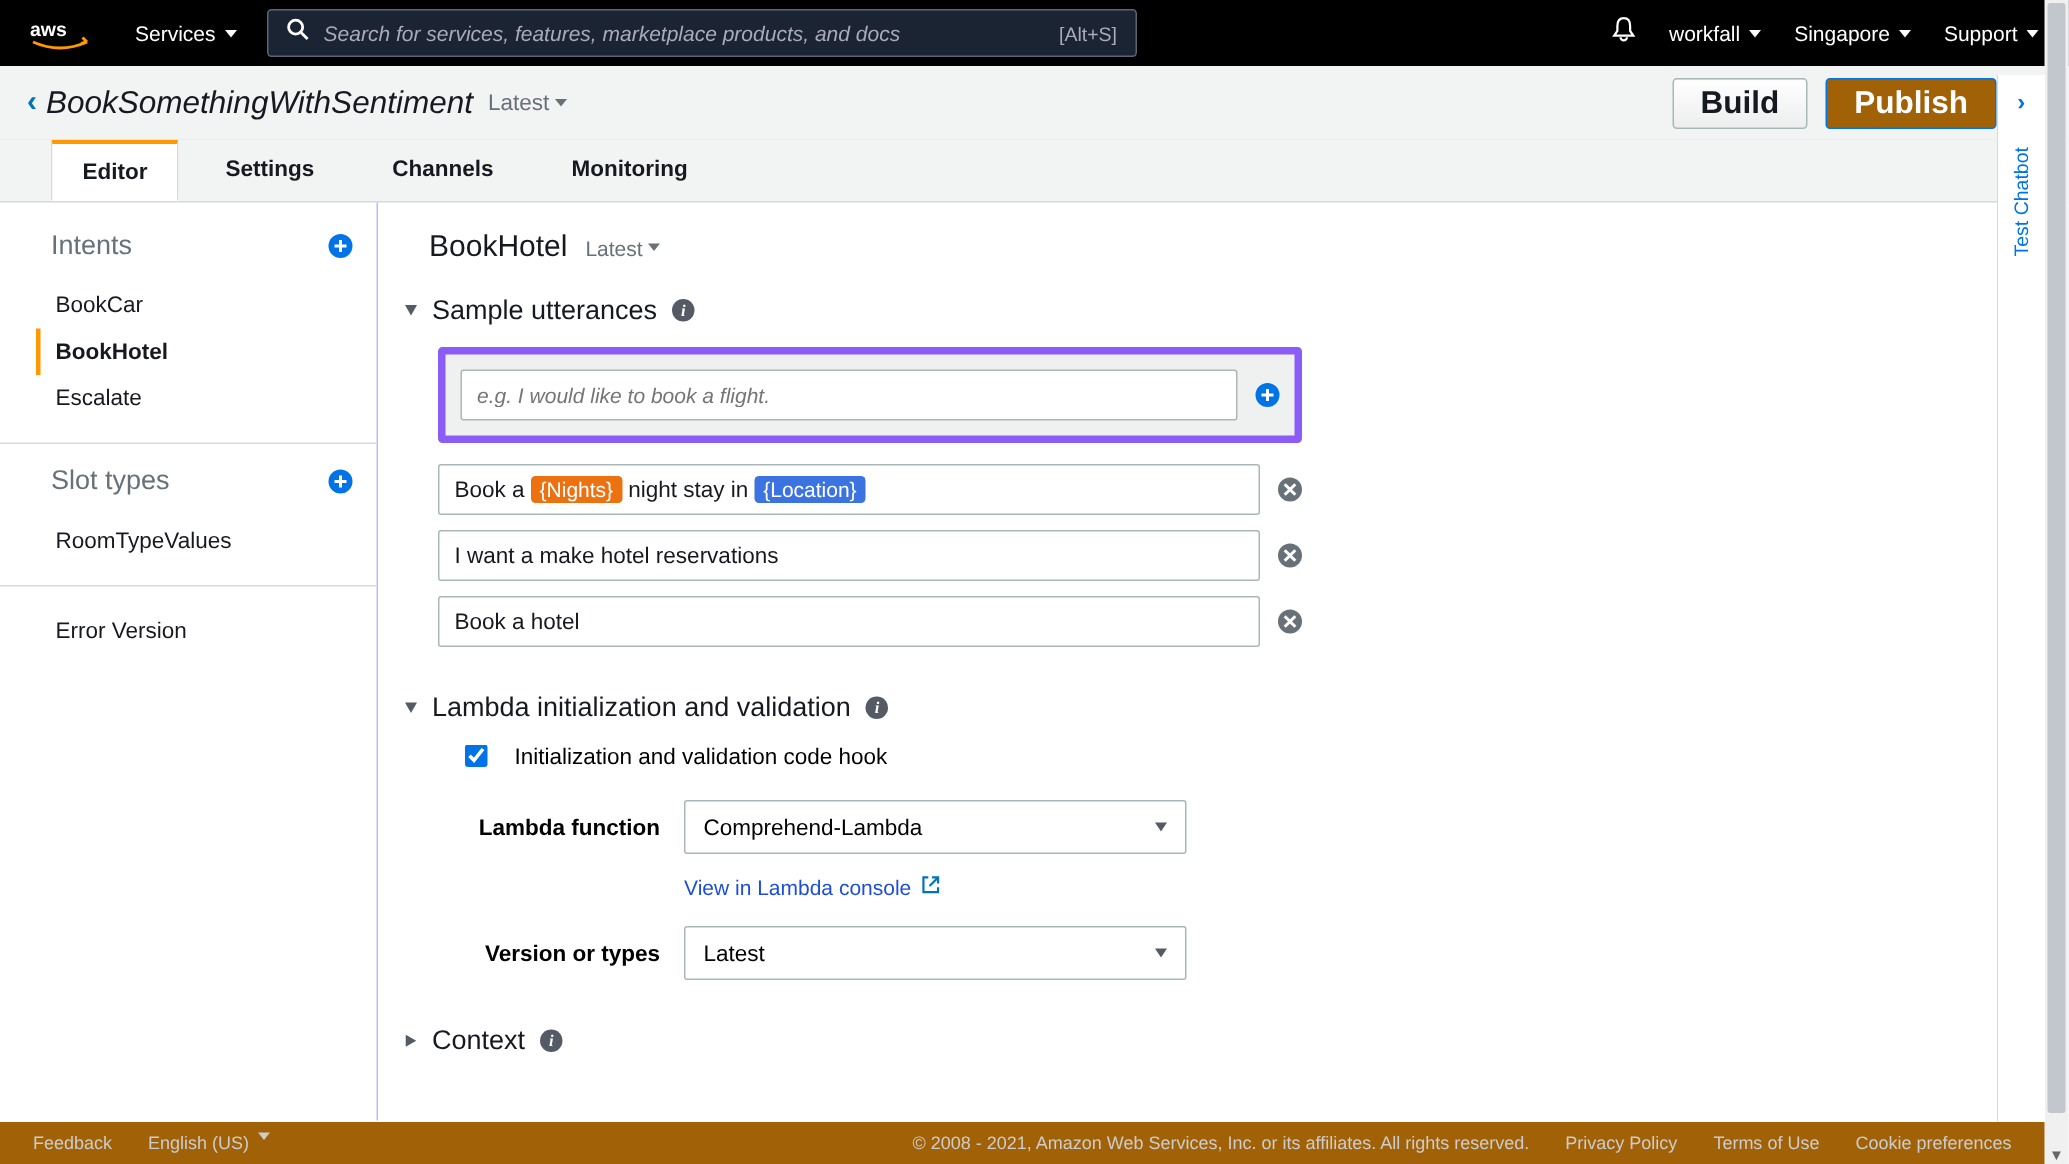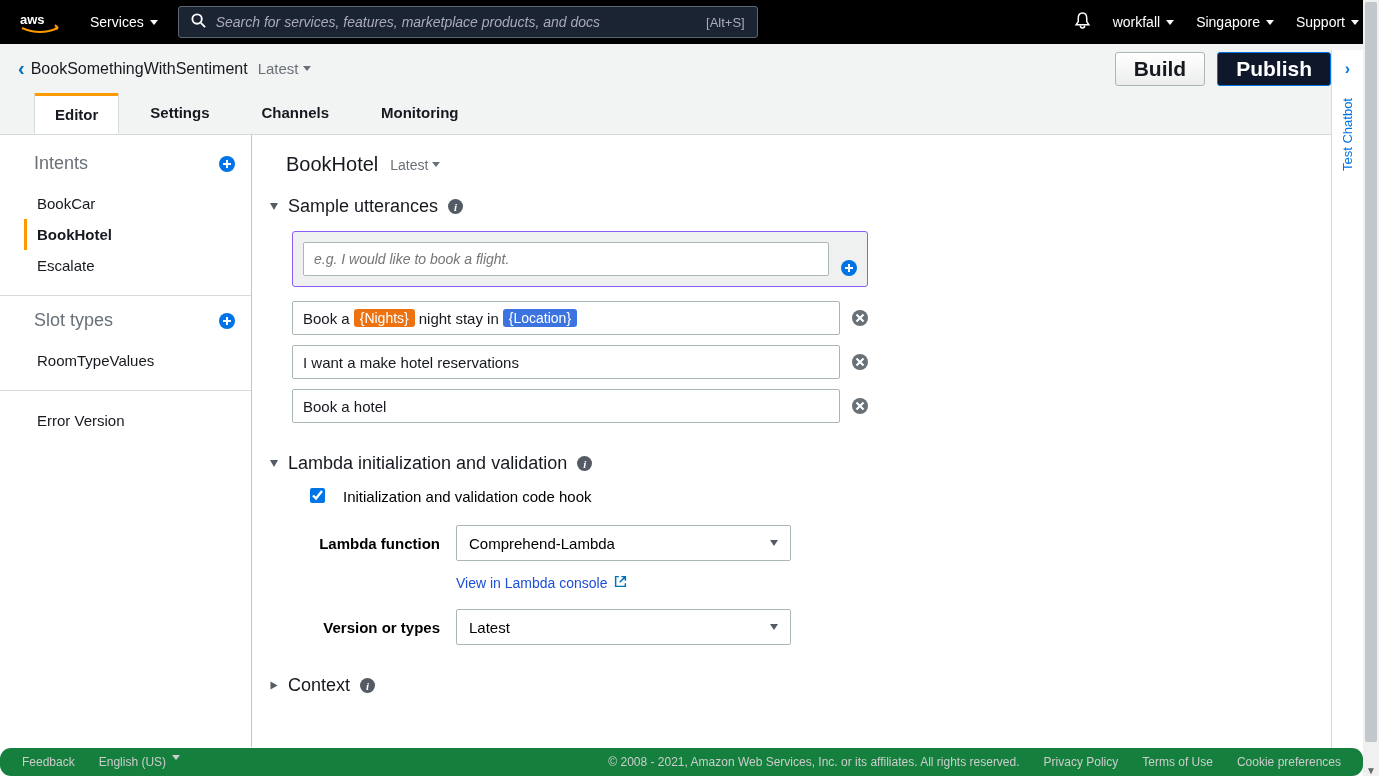--- a/index.html
+++ b/index.html
@@ -11,27 +11,27 @@
   .nav-caret { width:0; height:0; border-left:4px solid transparent; border-right:4px solid transparent; border-top:5px solid #fff; }
   .search-box { flex:0 0 580px; margin:0 20px 0 0; height:32px; background:#1a2432; border:1px solid #5a6773; border-radius:3px; display:flex; align-items:center; padding:0 12px; gap:10px; }
   .search-box input { flex:1; background:transparent; border:none; color:#fff; font-size:14px; font-style:italic; outline:none; }
   .search-box input::placeholder { color:#aab; font-style:italic; }
   .search-shortcut { color:#aab; font-size:13px; }
   .topnav-right { margin-left:auto; display:flex; align-items:center; gap:22px; }
 
   
   .crumbbar { height:50px; display:flex; align-items:center; padding:0 18px; border-bottom:1px solid #d5dbdb; background:#f2f3f3; }
   .back-caret { color:#0073bb; font-size:20px; margin-right:6px; cursor:pointer; font-weight:bold; }
-  .crumb-title { font-size:16px; color:#16191f; }
+  .crumb-title { font-size:21px; color:#16191f;font-style:italic; }
   .crumb-ver { font-size:15px; color:#687078; margin-left:10px; display:flex; align-items:center; gap:4px; }
   .crumb-ver .caret-grey { border-top-color:#687078; }
   .crumbbar .spacer { flex:1; }
   .btn { height:34px; padding:0 18px; border-radius:3px; font-size:21px; font-weight:bold; cursor:pointer; display:inline-flex; align-items:center; }
   .btn-build { background:linear-gradient(#fff,#eceded); border:1px solid #aab7b8; color:#16191f; margin-right:12px; }
-  .btn-publish { background:#0f172a; border:1px solid #0073e6; color:#fff; }
+  .btn-publish { background:#a16207; border:1px solid #0073e6; color:#fff; }
   .help-q { width:18px; height:18px; border-radius:50%; background:#545b64; color:#fff; font-size:12px; display:inline-flex; align-items:center; justify-content:center; margin-left:12px; font-weight:bold; }
 
   
   .tabs { display:flex; background:#f2f3f3; border-bottom:1px solid #d5dbdb; padding-left:34px; gap:10px; margin-top:-1px; }
   .tab { padding:10px 20px; font-size:15px; color:#16191f; border:1px solid transparent; cursor:pointer; font-weight:bold; }
   .tab.active { background:#fff; border:1px solid #d5dbdb; border-top:3px solid #ff9900; border-bottom:1px solid #fff; border-radius:2px 2px 0 0; }
 
   
   .main { display:flex; height:calc(776px - 44px - 50px - 42px - 28px); position:relative; }
   .sidebar { width:252px; border-right:1px solid #c4b5fd; padding:18px 16px 0 34px; }
@@ -49,21 +49,21 @@
   .content::-webkit-scrollbar-thumb { background:#c1c7cd; border-radius:2px; }
 
   .intent-title { font-size:20px; color:#16191f; display:flex; align-items:center; gap:12px; margin-bottom:20px; margin-left:-6px; }
   .intent-title .ver { font-size:14px; color:#687078; display:flex; align-items:center; gap:4px; }
 
   .section-head { display:flex; align-items:center; gap:10px; font-size:18px; color:#16191f; margin:16px 0 14px -22px; }
   .disc-tri { width:0; height:0; border-left:4px solid transparent; border-right:4px solid transparent; border-top:7px solid #545b64; cursor:pointer; }
   .disc-tri.closed { transform:rotate(-90deg); }
   .info-i { width:15px; height:15px; border-radius:50%; background:#545b64; color:#fff; font-size:11px; font-weight:bold; font-style:italic; display:inline-flex; align-items:center; justify-content:center; font-family:serif; }
 
-  .utt-input-row { background:#eff0f0; border:1px solid #8b5cf6; border-radius:3px; padding:10px; display:flex; align-items:flex-end; gap:12px; width:576px; margin-bottom:14px; }
+  .utt-input-row { background:#eff0f0; border:5px solid #8b5cf6; border-radius:3px; padding:10px; display:flex; align-items:center; gap:12px; width:576px; margin-bottom:14px; }
   .utt-input-row input { flex:1; height:34px; border:1px solid #aab7b8; border-radius:2px; padding:0 10px; font-size:14px; font-style:italic; color:#687078; outline:none; }
   .utt-row { display:flex; align-items:center; gap:12px; width:576px; margin-bottom:10px; }
   .utt-box { flex:1; border:1px solid #aab7b8; border-radius:2px; padding:7px 10px; font-size:15px; color:#16191f; min-height:34px; display:flex; align-items:center; flex-wrap:wrap; gap:4px; }
   .slot-chip { padding:1px 6px; border-radius:3px; color:#fff; font-size:14px; }
   .chip-nights { background:#ec7211; }
   .chip-loc { background:#3b73e0; }
   .x-circ { width:16px; height:16px; border-radius:50%; background:#687078; position:relative; cursor:pointer; flex-shrink:0; }
   .x-circ::before, .x-circ::after { content:""; position:absolute; left:3px; top:7px; width:10px; height:2px; background:#fff; }
   .x-circ::before { transform:rotate(45deg); }
   .x-circ::after { transform:rotate(-45deg); }
@@ -83,21 +83,21 @@
   .drawer-text { writing-mode:vertical-rl; transform:rotate(180deg); color:#0073e6; font-size:13px; margin-top:20px; cursor:pointer; }
 
   
   .outer-sb { position:absolute; right:0; top:0; width:16px; height:100%; background:#f0f0f0; }
   .outer-sb .thumb { position:absolute; left:2px; right:2px; top:2px; height:740px; background:#c1c7cd; border-radius:2px; }
   .outer-sb .arrow { position:absolute; left:0; right:0; text-align:center; font-size:10px; color:#666; }
   .outer-sb .arrow.up { top:0; }
   .outer-sb .arrow.down { bottom:0; }
 
   
-  .footer { position:absolute; left:0; right:16px; bottom:0; height:28px; background:#15803d; color:#ccc; display:flex; align-items:center; padding:0 22px; font-size:12px; gap:24px;border-radius:11px; }
+  .footer { position:absolute; left:0; right:16px; bottom:0; height:28px; background:#a16207; color:#ccc; display:flex; align-items:center; padding:0 22px; font-size:12px; gap:24px; }
   .footer .lang { display:flex; align-items:flex-start; gap:6px; }
   .footer .spacer { flex:1; }
   .footer a { color:#ccc; text-decoration:none; }
   .caret-grey { width:0; height:0; border-left:4px solid transparent; border-right:4px solid transparent; border-top:5px solid #687078; }
   .caret-dark { width:0; height:0; border-left:4px solid transparent; border-right:4px solid transparent; border-top:6px solid #545b64; }
 
   
   .aws-logo svg { width:100%; height:100%; }
 </style>
 </head>

